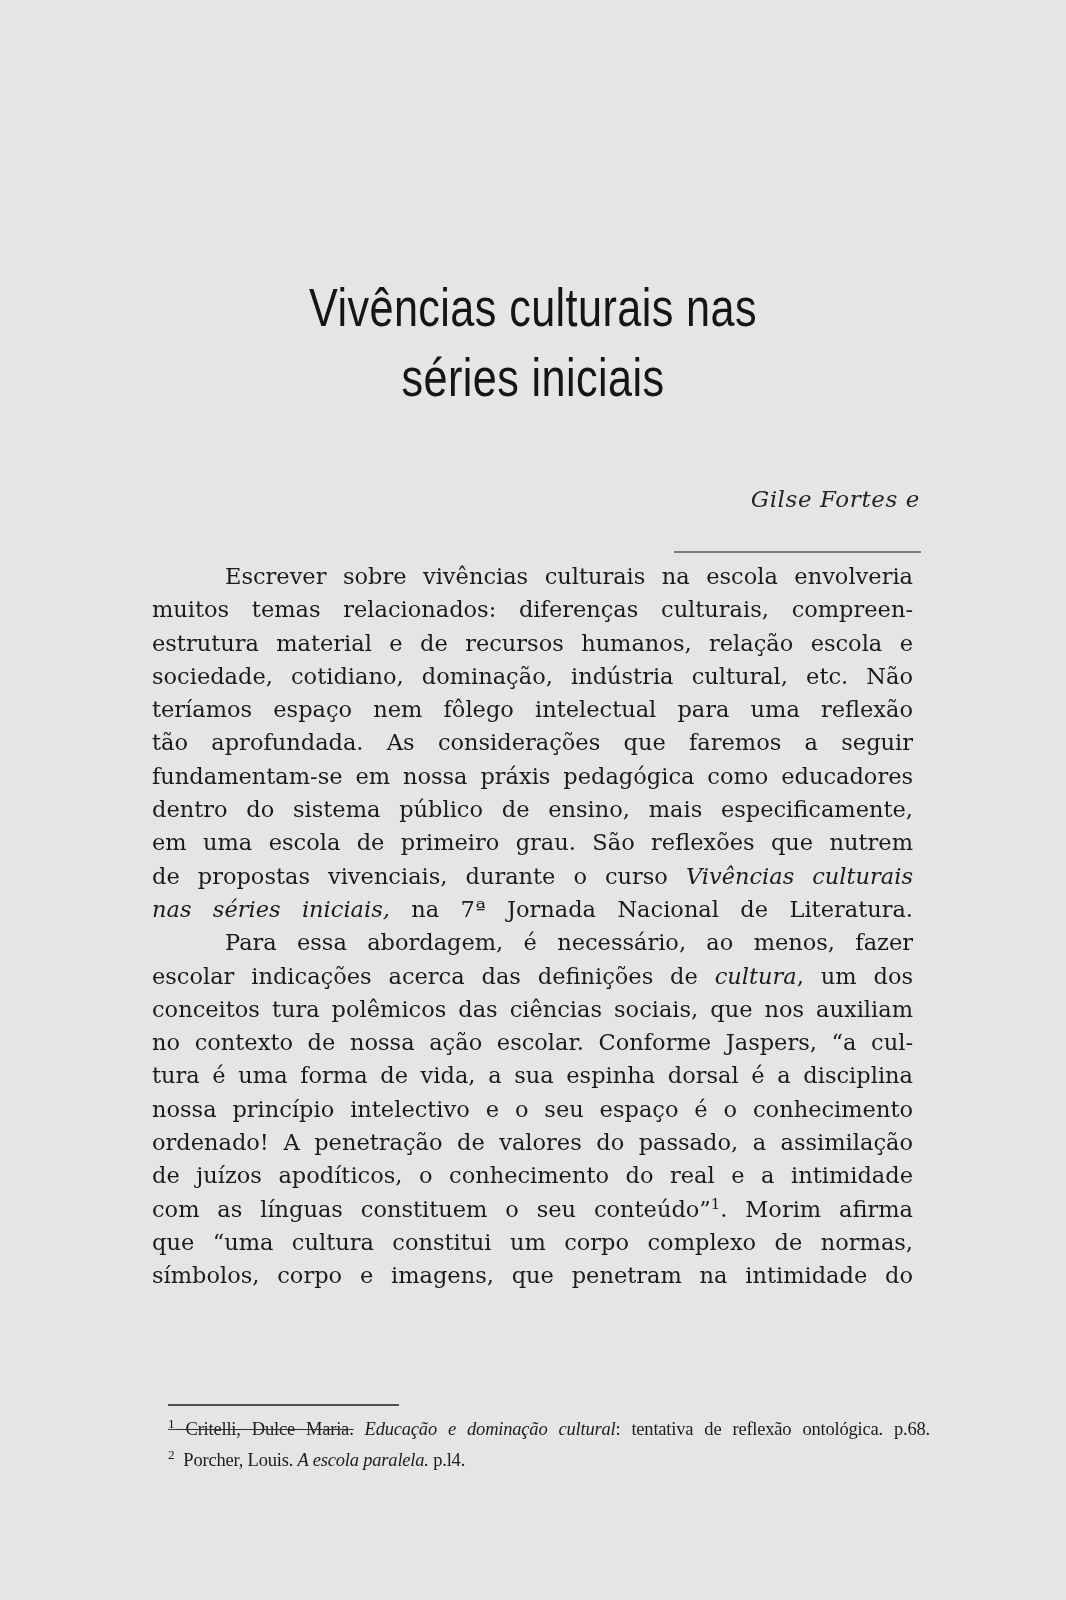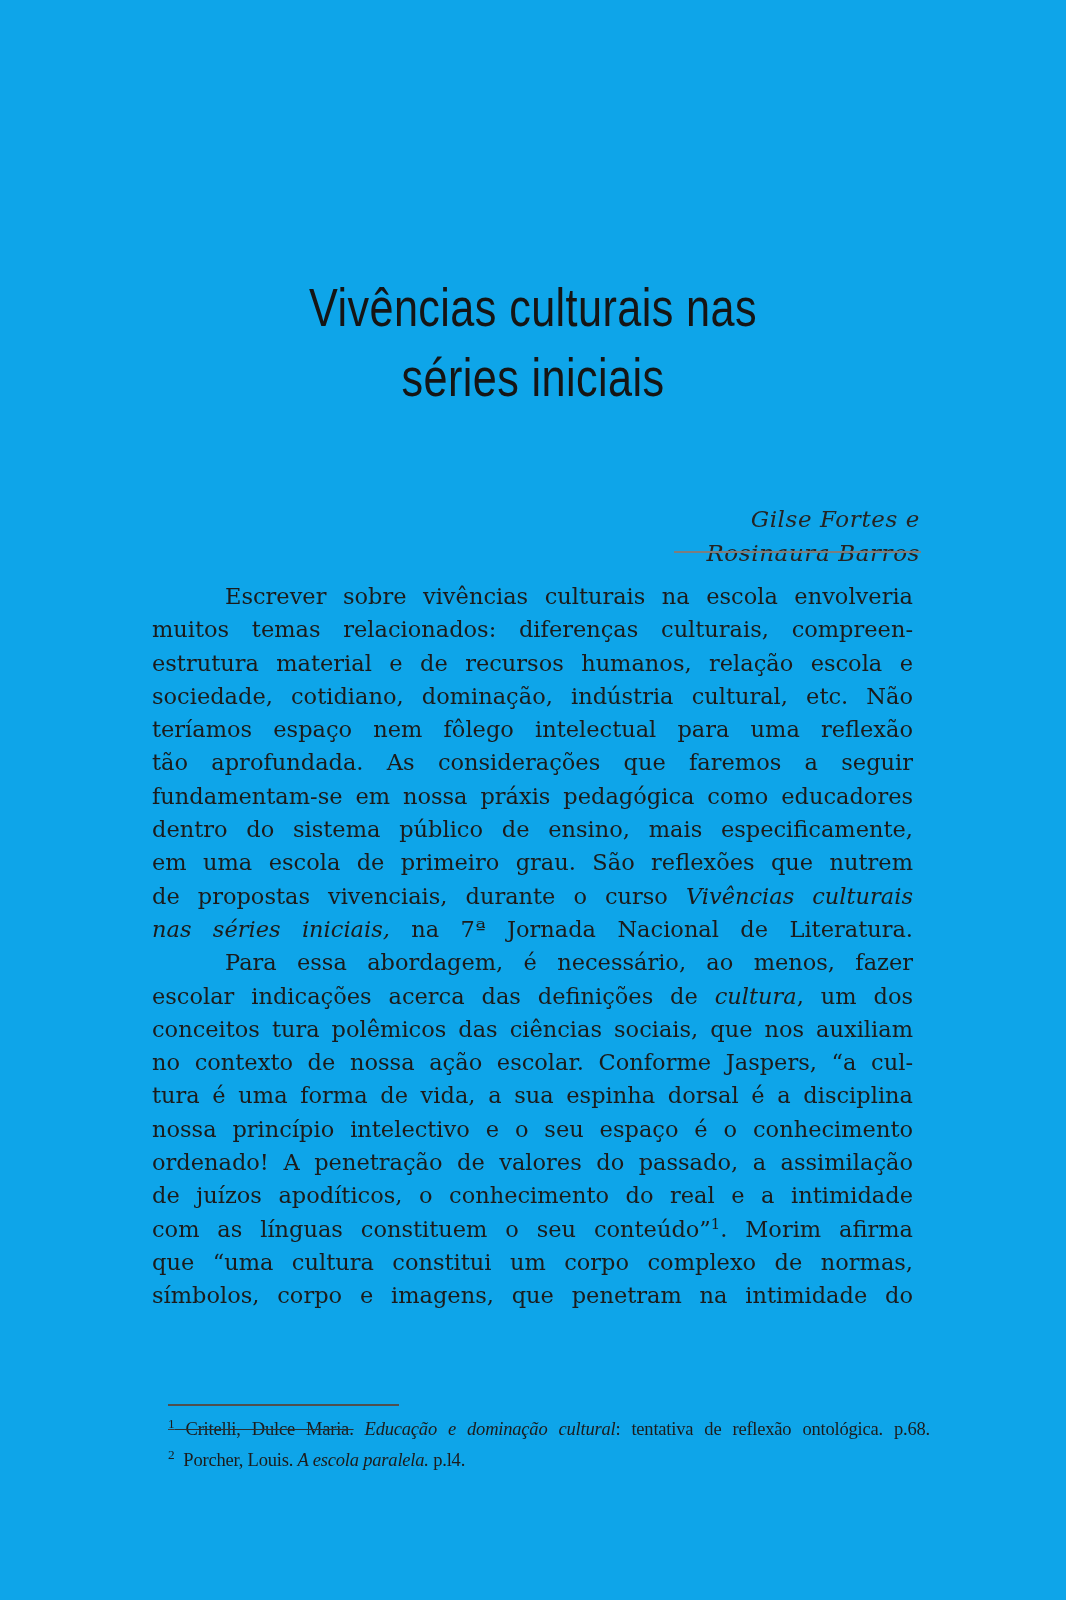--- a/index.html
+++ b/index.html
@@ -1,46 +1,45 @@
 <!DOCTYPE html>
 <html><head>
 <meta charset="utf-8">
 <style>
   html,body{margin:0;padding:0;background:#ffffff;}
   .page{
     position:relative;
     width:1066px;height:1600px;
-    background:#0ea5e9;
+    background:#e5e5e5;
     overflow:hidden;
   }
   .page-title{
     position:absolute;left:152px;top:272px;width:762px;
     text-align:center;
     font-family:"Liberation Sans",sans-serif;
     font-size:54px;line-height:70px;font-weight:400;
     color:#151515;
     transform:scaleX(0.80);transform-origin:50% 0;
     letter-spacing:0.5px;
   }
   .authors{
     position:absolute;left:152px;top:482px;width:768px;
     text-align:right;
     font-family:"DejaVu Serif","Liberation Serif",serif;
     font-style:italic;
     font-size:23px;line-height:34px;
     color:#242424;
     letter-spacing:0.6px;
-    margin-top:20px;
   }
   .author-underline{
     position:absolute;left:674px;top:551px;width:247px;height:2px;
     background:#7d7d7d;
   }
   .bodytext{
-    position:absolute;left:152px;top:580px;width:761px;
+    position:absolute;left:152px;top:560px;width:761px;
     font-family:"DejaVu Serif","Liberation Serif",serif;
     font-size:22.5px;line-height:33.3px;
     color:#1b1b1b;
     word-spacing:-0.5px;
   }
   .para div.line{
     text-align:justify;
     -moz-text-align-last:justify;
     text-align-last:justify;
     max-height:34px;overflow:hidden;
@@ -77,21 +76,20 @@
 
 <div class="page">
 
   <div class="page-title">
     <div>Vivências culturais nas</div>
     <div>séries iniciais</div>
   </div>
 
   <div class="authors">
     <div>Gilse Fortes e</div>
-    <div>Rosinaura Barros</div>
   </div>
   <div class="author-underline"></div>
 
   <div class="bodytext">
     <div class="para">
 
     <div class="line"><span>Escrever sobre vivências culturais na escola envolveria</span></div>
         <div class="line"><span>muitos temas relacionados: diferenças culturais, compreen-</span></div>
         <div class="line"><span>estrutura material e de recursos humanos, relação escola e</span></div>
         <div class="line"><span>sociedade, cotidiano, dominação, indústria cultural, etc. Não</span></div>

